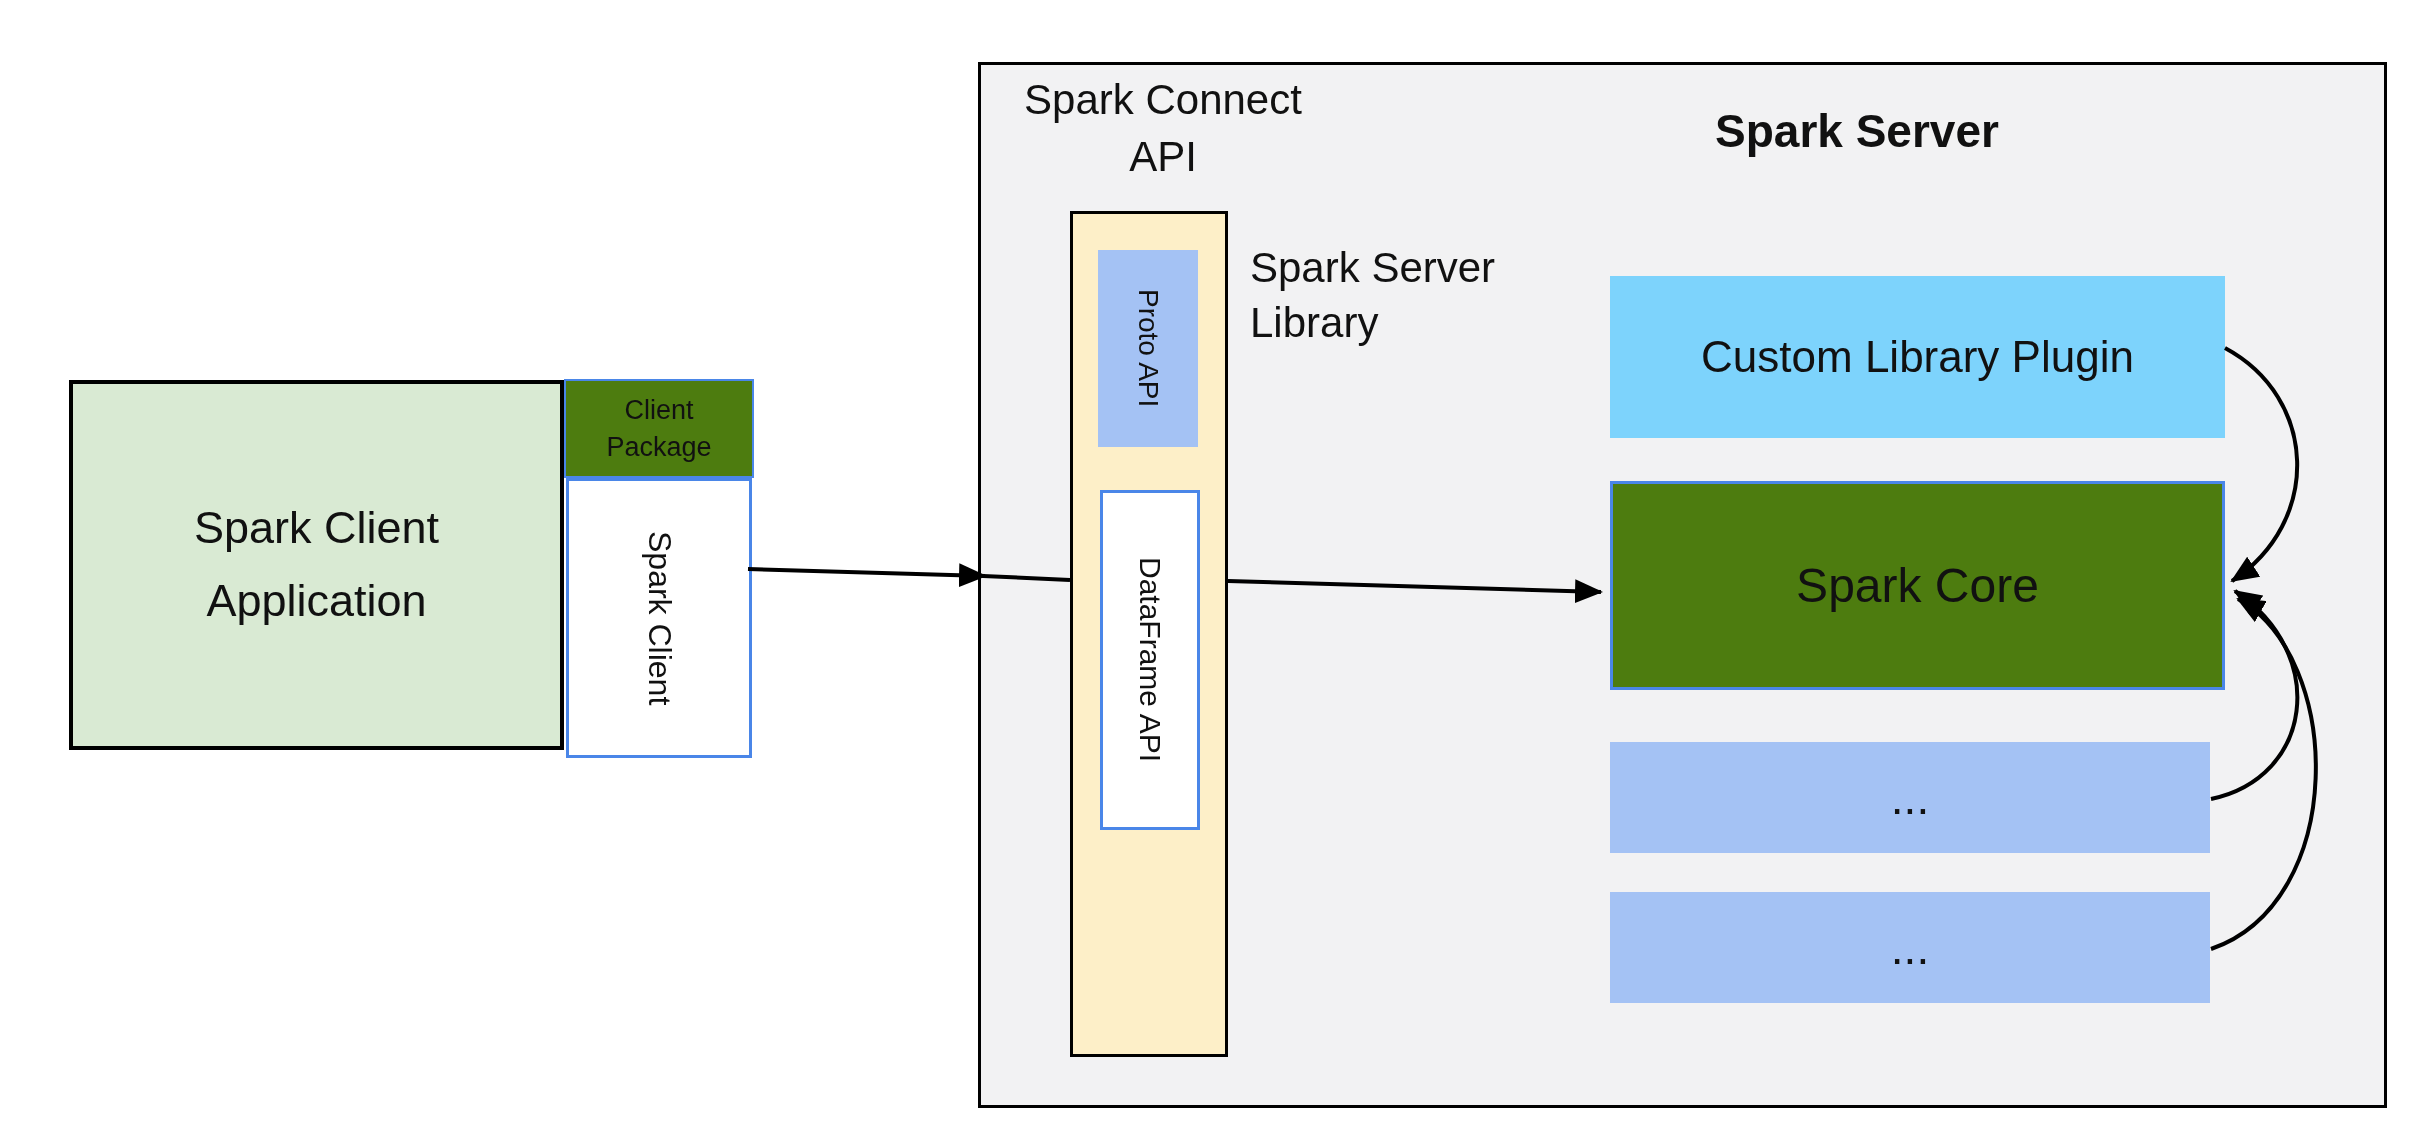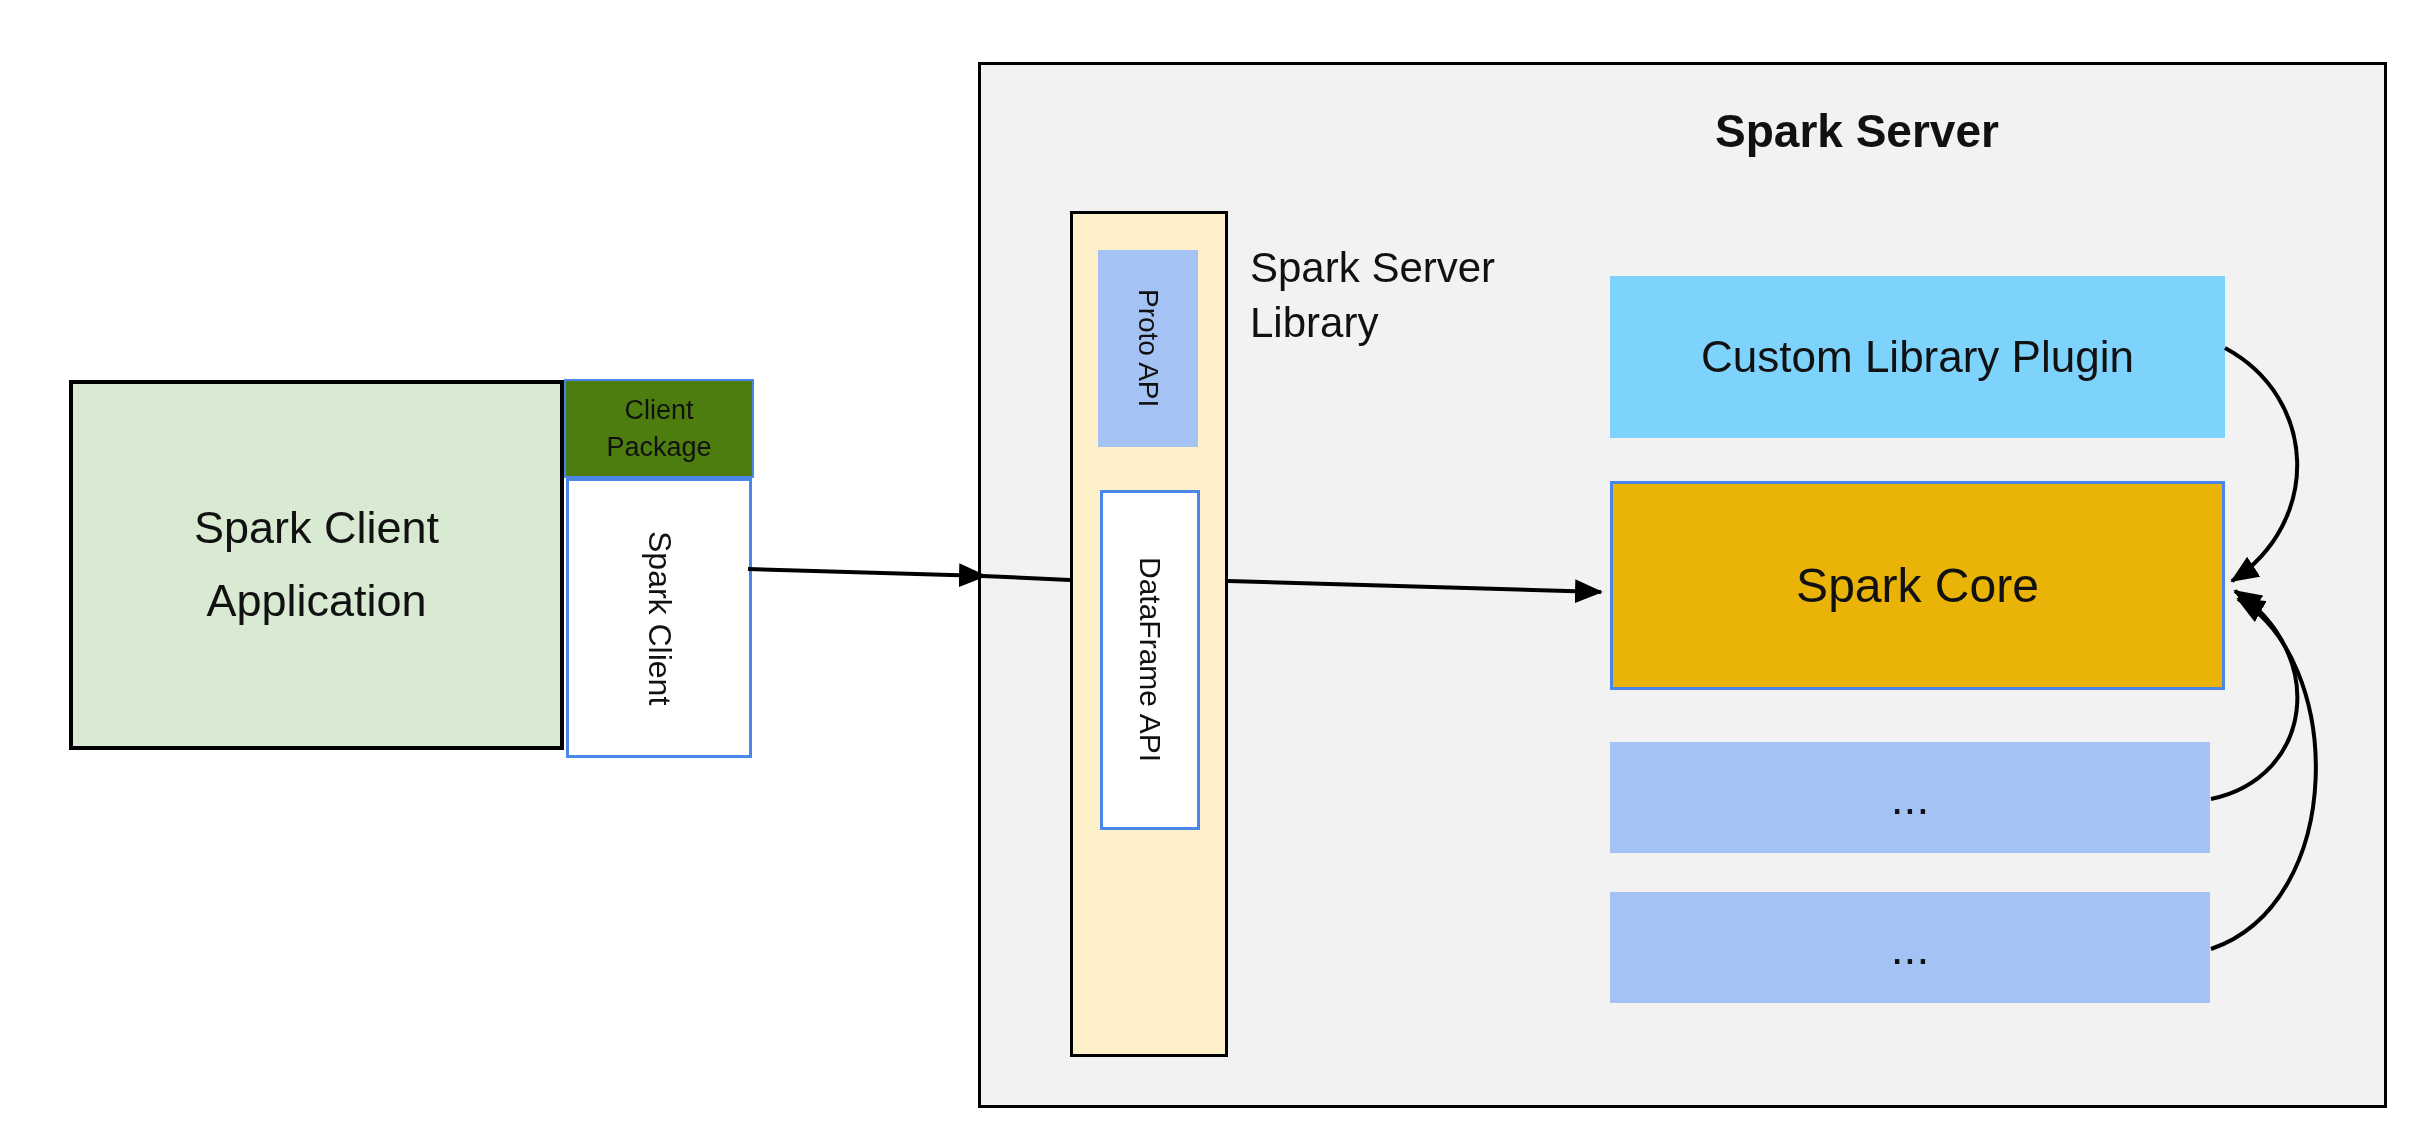--- a/index.html
+++ b/index.html
@@ -63,21 +63,21 @@
     font-size:42px;line-height:1.32;text-align:left;
   }
 
   
   .plugin-box{
     left:1610px;top:276px;width:615px;height:162px;
     background:#7dd3fc;font-size:44px;
   }
   .core-box{
     left:1610px;top:481px;width:615px;height:209px;
-    background:#eab308;border:3px solid #4a86e8;font-size:48px;
+    background:#4d7c0f;border:3px solid #4a86e8;font-size:48px;
   }
   .dots-box-1{left:1610px;top:742px;width:600px;height:111px;background:#a4c2f4;font-size:46px;}
   .dots-box-2{left:1610px;top:892px;width:600px;height:111px;background:#a4c2f4;font-size:46px;}
 
   
   .vtext{
     writing-mode:vertical-rl;
     text-orientation:sideways;
     display:flex;align-items:center;justify-content:center;
     width:100%;height:100%;
@@ -90,20 +90,22 @@
   .arrows{position:absolute;left:0;top:0;width:2435px;height:1135px;pointer-events:none;}
   .arrows path{stroke:#000;stroke-width:4;fill:none;}
 </style>
 </head>
 <body>
 
 <div class="canvas">
 
   <div class="abs outer-box"></div>
 
+  <div class="abs connect-title pre">Spark Connect
+API</div>
 
   <div class="abs server-title">Spark Server</div>
 
   <div class="abs client-app-box center pre">Spark Client
 Application</div>
 
   <div class="abs client-pkg-box center pre">Client
 Package</div>
 
   <div class="abs spark-client-box">

